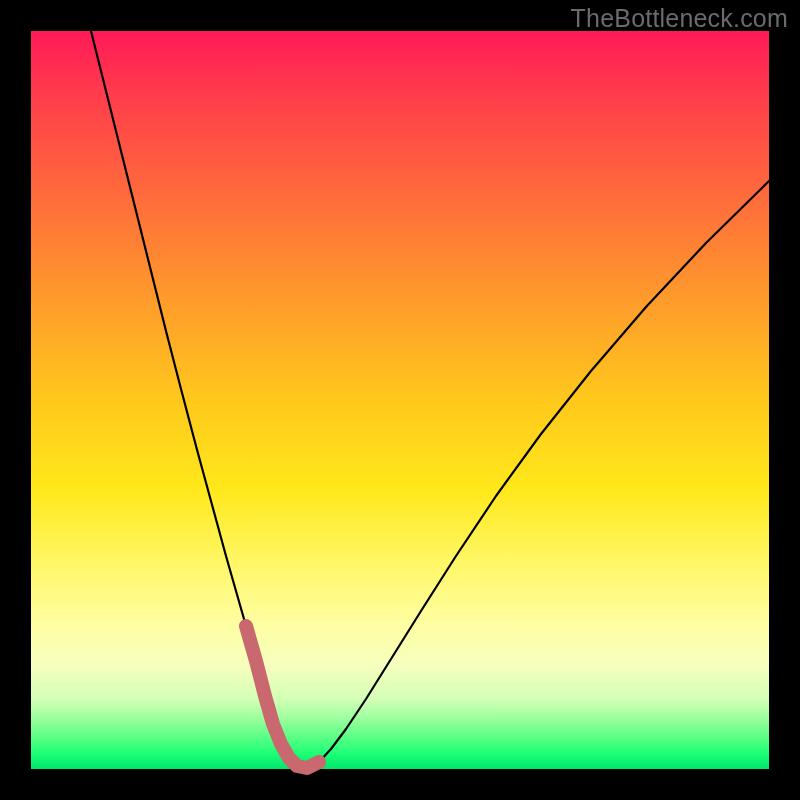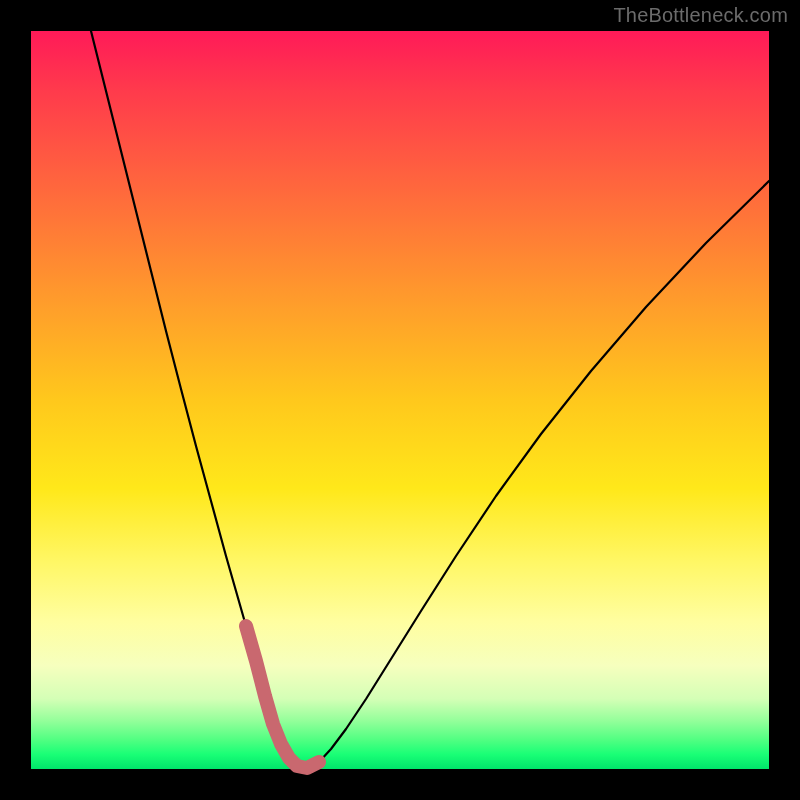--- a/index.html
+++ b/index.html
@@ -41,21 +41,21 @@
       #52ff82 96%,
       #1aff76 98%,
       #00e56a 100%
     );
   }
   .watermark {
     position: absolute;
     top: 4px;
     right: 12px;
     color: #6b6b6b;
-    font-size: 20px;
+    font-size: 25px;
     font-weight: 400;
     letter-spacing: 0.2px;
     user-select: none;
   }
   svg.curves {
     position: absolute;
     left: 0;
     top: 0;
     width: 738px;
     height: 738px;

